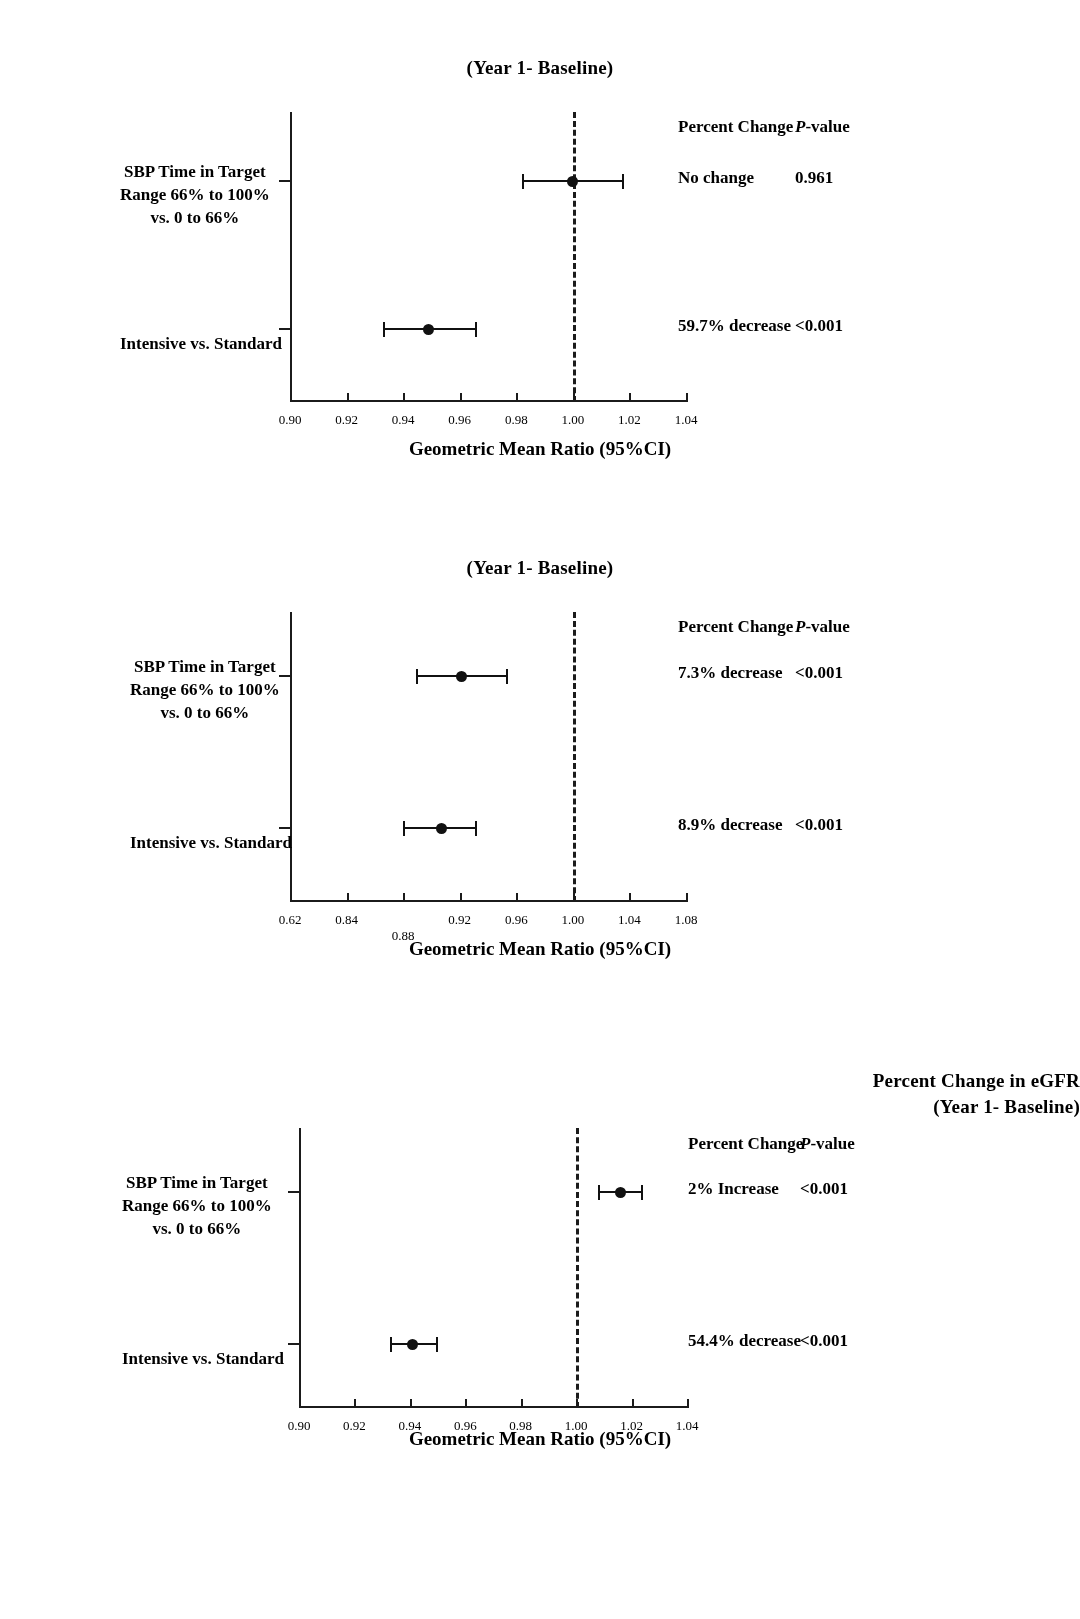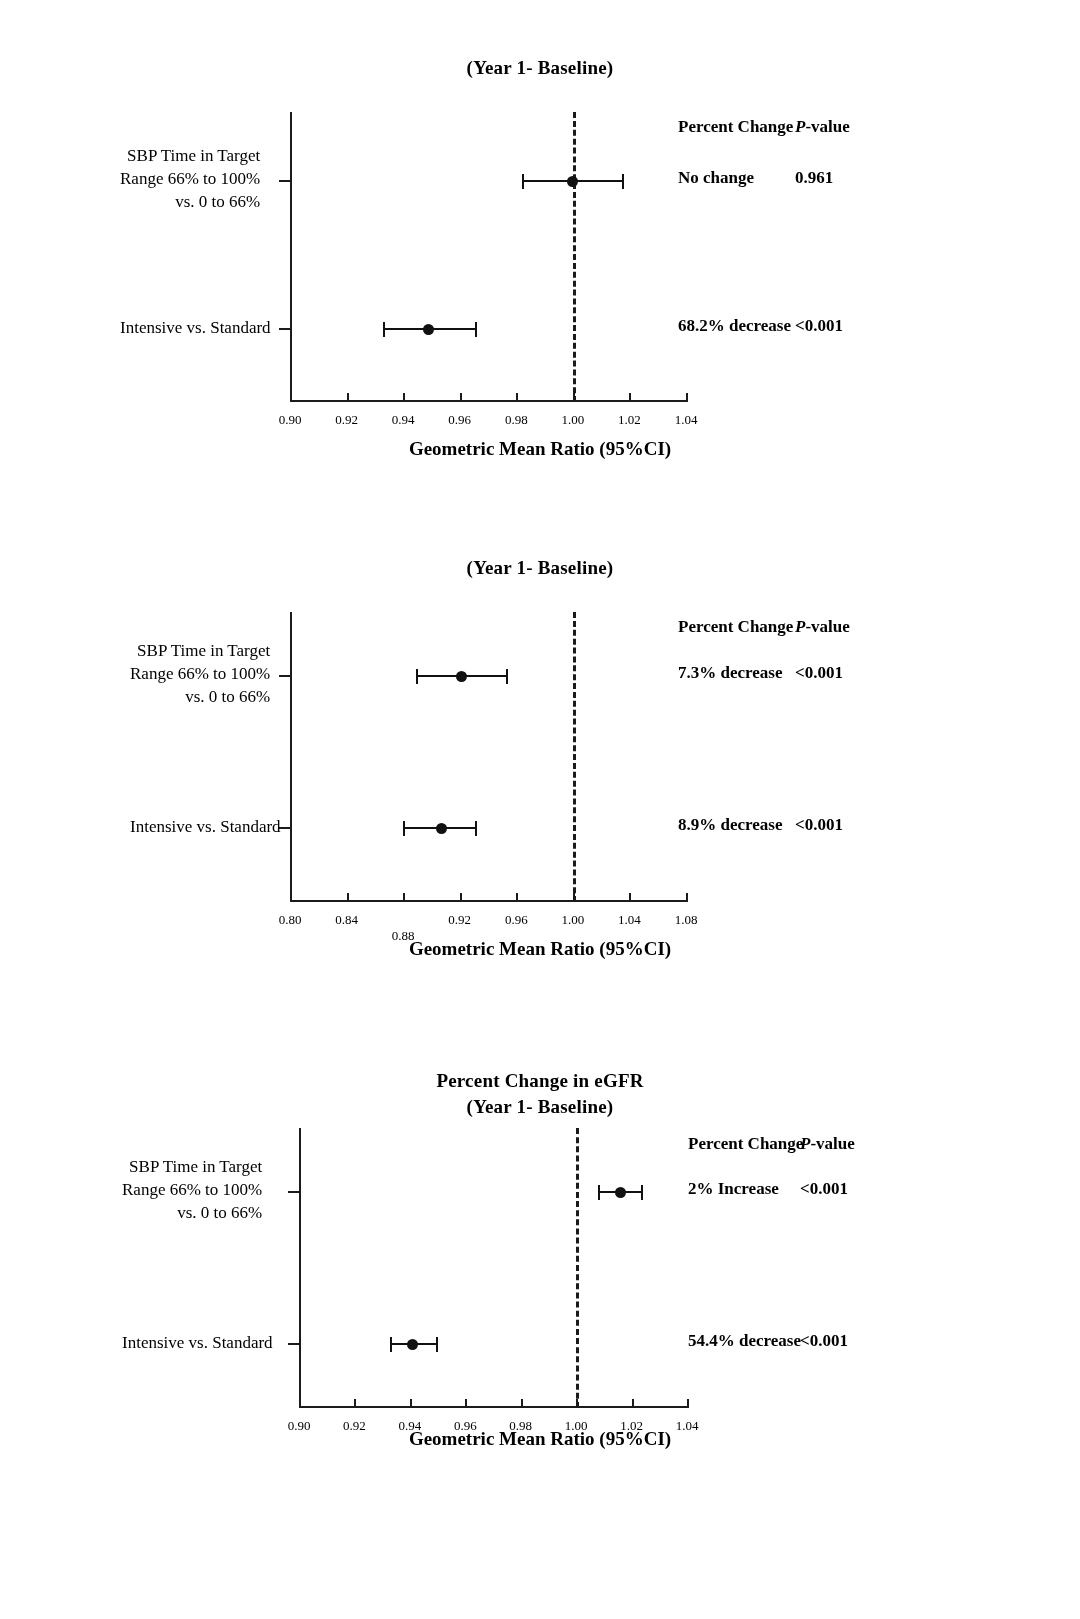--- a/index.html
+++ b/index.html
@@ -101,25 +101,26 @@
   .dot {
     position: absolute;
     width: 11px;
     height: 11px;
     border-radius: 50%;
     background: #111111;
   }
   
   .rowlabel {
     position: absolute;
-    text-align: right;
-    font-weight: normal;
+    text-align: center;
+    font-weight: bold;
     font-size: 17px;
     line-height: 23px;
     white-space: nowrap;
+    margin-top: 16px;
   }
   
   .col-head {
     position: absolute;
     font-weight: bold;
     font-size: 17px;
     white-space: nowrap;
   }
   .col-head .ital {
     font-style: italic;
@@ -181,21 +182,21 @@
       <div class="dot" style="left: 567.357px; top: 175.5px;"></div>
       <div class="cellval" style="left: 678px; top: 168px;">No change</div>
       <div class="cellval" style="left: 795px; top: 168px;">0.961</div>
       <div class="rowlabel" style="left: 120px; top: 316px;">
         <div>Intensive vs. Standard</div>
       </div>
       <div class="ci" style="left: 383.343px; top: 328px; width: 93.3429px;"></div>
       <div class="cap" style="left: 383.343px; top: 322px;"></div>
       <div class="cap" style="left: 474.686px; top: 322px;"></div>
       <div class="dot" style="left: 423.1px; top: 323.5px;"></div>
-      <div class="cellval" style="left: 678px; top: 316px;">68.2% decrease</div>
+      <div class="cellval" style="left: 678px; top: 316px;">59.7% decrease</div>
       <div class="cellval" style="left: 795px; top: 316px;">&lt;0.001</div>
       <div class="col-head" style="left: 678px; top: 117px;">Percent Change</div>
       <div class="col-head" style="left: 795px; top: 117px;"><span class="ital">P</span><span>-value</span></div>
       <div class="xlabel" style="top: 438px;">Geometric Mean Ratio (95%CI)</div>
     </div>
     <div class="panel" style="top: 0px;">
       <div class="panel-title" style="top: 555px;">
         <span class="t2">(Year 1- Baseline)</span>
       </div>
       <div class="plot" style="left: 290px; top: 612px; width: 396px; height: 290px;">
@@ -206,21 +207,21 @@
         <div class="tick" style="left: 56.5714px;"></div>
         <div class="tick" style="left: 113.143px;"></div>
         <div class="tick" style="left: 169.714px;"></div>
         <div class="tick" style="left: 226.286px;"></div>
         <div class="tick" style="left: 282.857px;"></div>
         <div class="tick" style="left: 339.429px;"></div>
         <div class="tick" style="left: 396px;"></div>
         <div class="ytick" style="top: 63px;"></div>
         <div class="ytick" style="top: 215px;"></div>
       </div>
-      <div class="ticklabel" style="left: 290px; top: 912px;">0.80</div>
+      <div class="ticklabel" style="left: 290px; top: 912px;">0.62</div>
       <div class="ticklabel" style="left: 346.571px; top: 912px;">0.84</div>
       <div class="ticklabel" style="left: 403.143px; top: 928px;">0.88</div>
       <div class="ticklabel" style="left: 459.714px; top: 912px;">0.92</div>
       <div class="ticklabel" style="left: 516.286px; top: 912px;">0.96</div>
       <div class="ticklabel" style="left: 572.857px; top: 912px;">1.00</div>
       <div class="ticklabel" style="left: 629.429px; top: 912px;">1.04</div>
       <div class="ticklabel" style="left: 686px; top: 912px;">1.08</div>
       <div class="rowlabel" style="left: 130px; top: 638.5px;">
         <div>SBP Time in Target</div>
         <div>Range 66% to 100%</div>
@@ -239,21 +240,21 @@
       <div class="cap" style="left: 403.143px; top: 821px;"></div>
       <div class="cap" style="left: 474.686px; top: 821px;"></div>
       <div class="dot" style="left: 435.829px; top: 822.5px;"></div>
       <div class="cellval" style="left: 678px; top: 815px;">8.9% decrease</div>
       <div class="cellval" style="left: 795px; top: 815px;">&lt;0.001</div>
       <div class="col-head" style="left: 678px; top: 617px;">Percent Change</div>
       <div class="col-head" style="left: 795px; top: 617px;"><span class="ital">P</span><span>-value</span></div>
       <div class="xlabel" style="top: 938px;">Geometric Mean Ratio (95%CI)</div>
     </div>
     <div class="panel" style="top: 0px;">
-      <div class="panel-title" style="top: 1068px;">
+      <div class="panel-title" style="top: 1068px; text-align: right;">
         <span class="t1">Percent Change in eGFR</span>
         <span class="t2">(Year 1- Baseline)</span>
       </div>
       <div class="plot" style="left: 299px; top: 1128px; width: 388px; height: 280px;">
         <div class="axis-v"></div>
         <div class="axis-h" style="width: 388px;"></div>
         <div class="refline" style="left: 277.143px; height: 280px;"></div>
         <div class="tick" style="left: 0px;"></div>
         <div class="tick" style="left: 55.4286px;"></div>
         <div class="tick" style="left: 110.857px;"></div>

